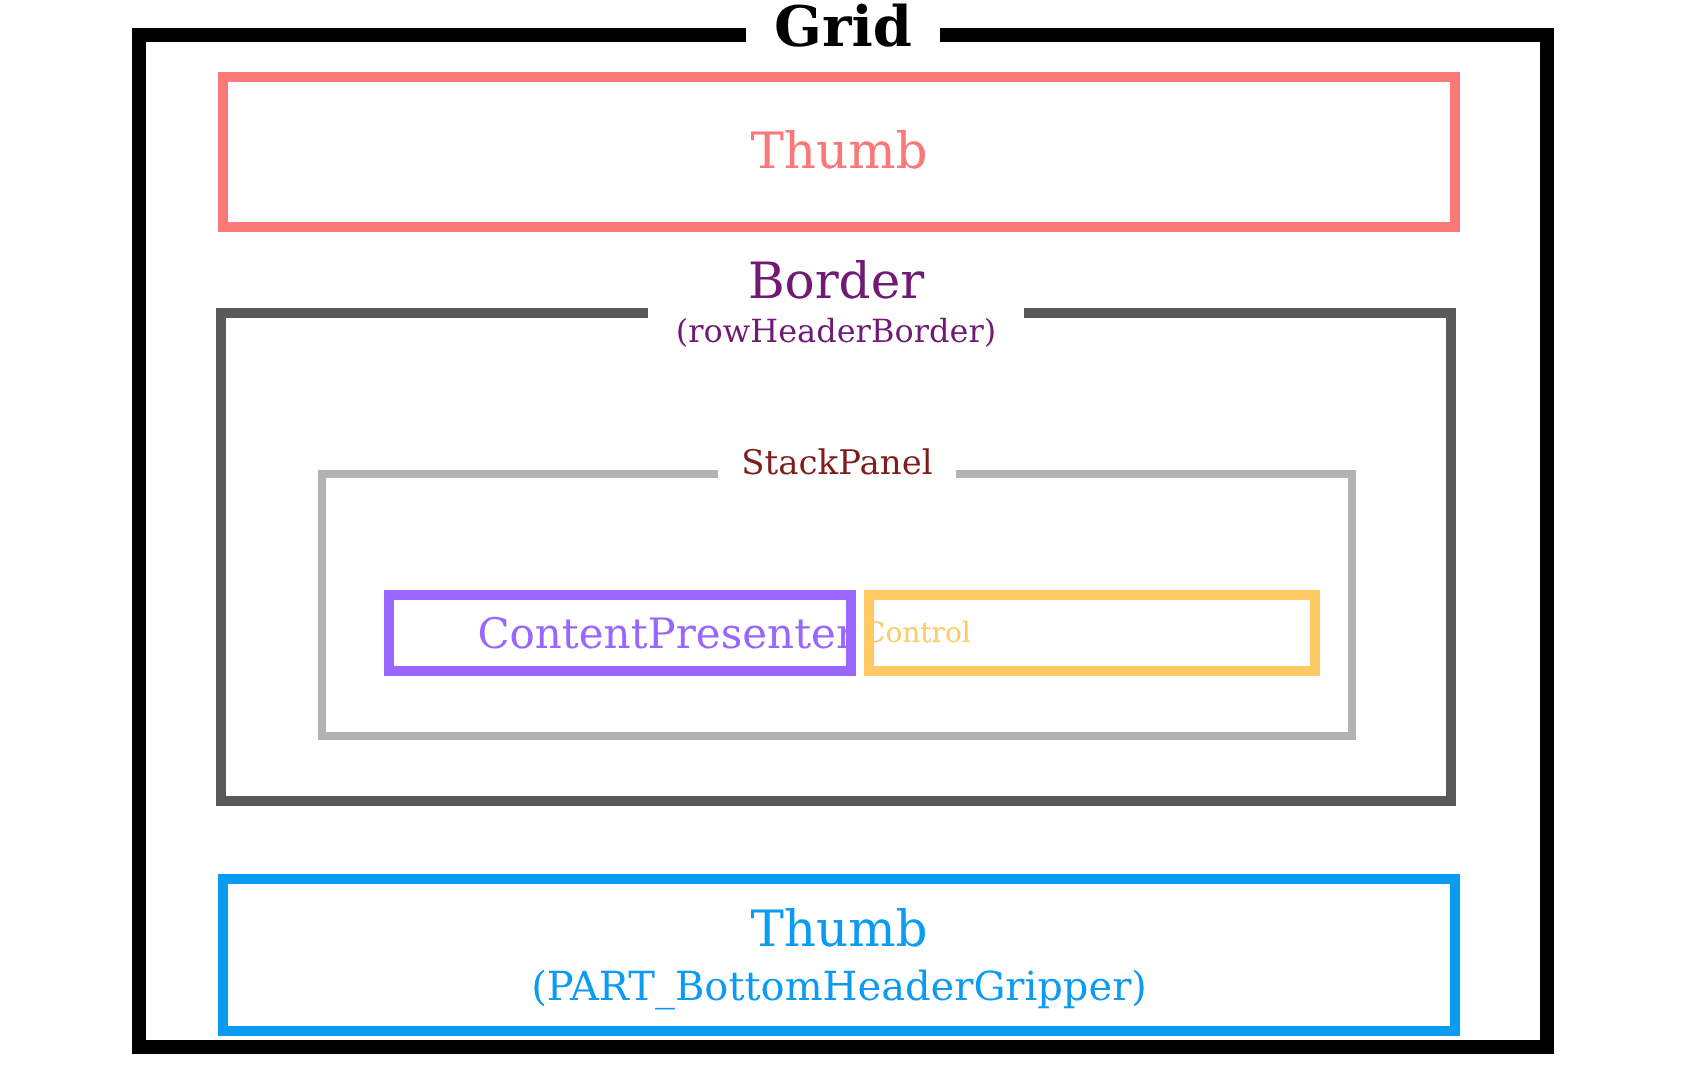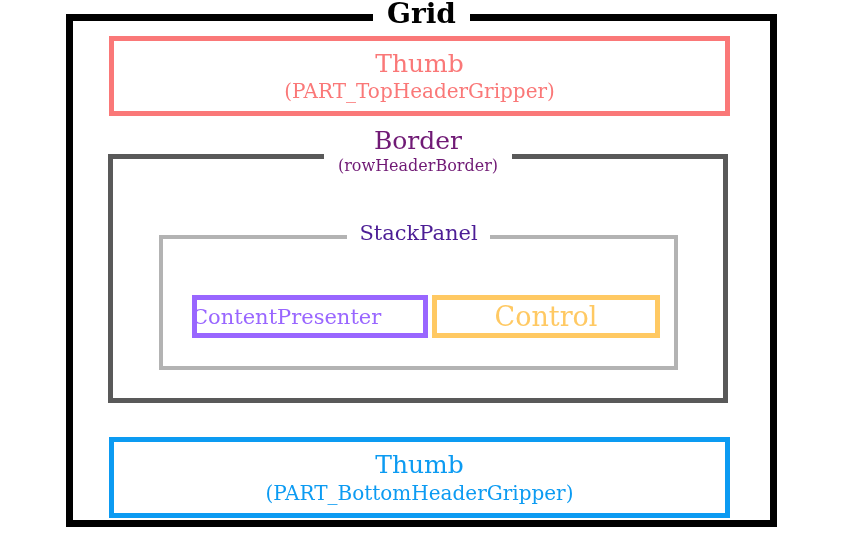--- a/index.html
+++ b/index.html
@@ -125,65 +125,65 @@
     width: 519px;
     height: 135px;
   }
   #stackpanel-box > .frame {
     border: 4px solid #B3B3B3;
   }
   #stackpanel-title-wrap {
     top: -13px;
   }
   #stackpanel-title {
-    color: #4c1d95;
-    font-size: 21px;
+    color: #7f1d1d;
+    font-size: 17px;
     padding: 0 12px;
   }
 
   
   #contentpresenter-box {
     left: 192px;
     top: 295px;
     width: 236px;
     height: 43px;
   }
   #contentpresenter-box > .frame {
     border: 5px solid #9966FF;
   }
   #contentpresenter-label {
     position: absolute;
     left: 0; top: 0;
     width: 100%; height: 100%;
     display: flex;
     align-items: center;
-    justify-content: flex-start;
+    justify-content: flex-end;
     color: #9966FF;
     font-size: 21px;
   }
 
   
   #control-box {
     left: 432px;
     top: 295px;
     width: 228px;
     height: 43px;
   }
   #control-box > .frame {
     border: 5px solid #FFC963;
   }
   #control-label {
     position: absolute;
     left: 0; top: 0;
     width: 100%; height: 100%;
     display: flex;
     align-items: center;
-    justify-content: center;
+    justify-content: flex-start;
     color: #FFC963;
-    font-size: 27px;
+    font-size: 14px;
   }
 
   
   #bottom-thumb-box {
     left: 109px;
     top: 437px;
     width: 621px;
     height: 81px;
   }
   #bottom-thumb-box > .frame {
@@ -213,21 +213,20 @@
       <span class="title" id="grid-title">
         <span class="t1">Grid</span>
       </span>
     </div>
   </div>
 
   <div class="box" id="top-thumb-box">
     <div class="frame"></div>
     <div id="top-thumb-label">
       <span class="t1">Thumb</span>
-      <span class="t2">(PART_TopHeaderGripper)</span>
     </div>
   </div>
 
   <div class="box" id="border-box">
     <div class="frame"></div>
     <div class="title-wrap" id="border-title-wrap">
       <span class="title" id="border-title">
         <span class="t1">Border</span>
         <span class="t2">(rowHeaderBorder)</span>
       </span>

